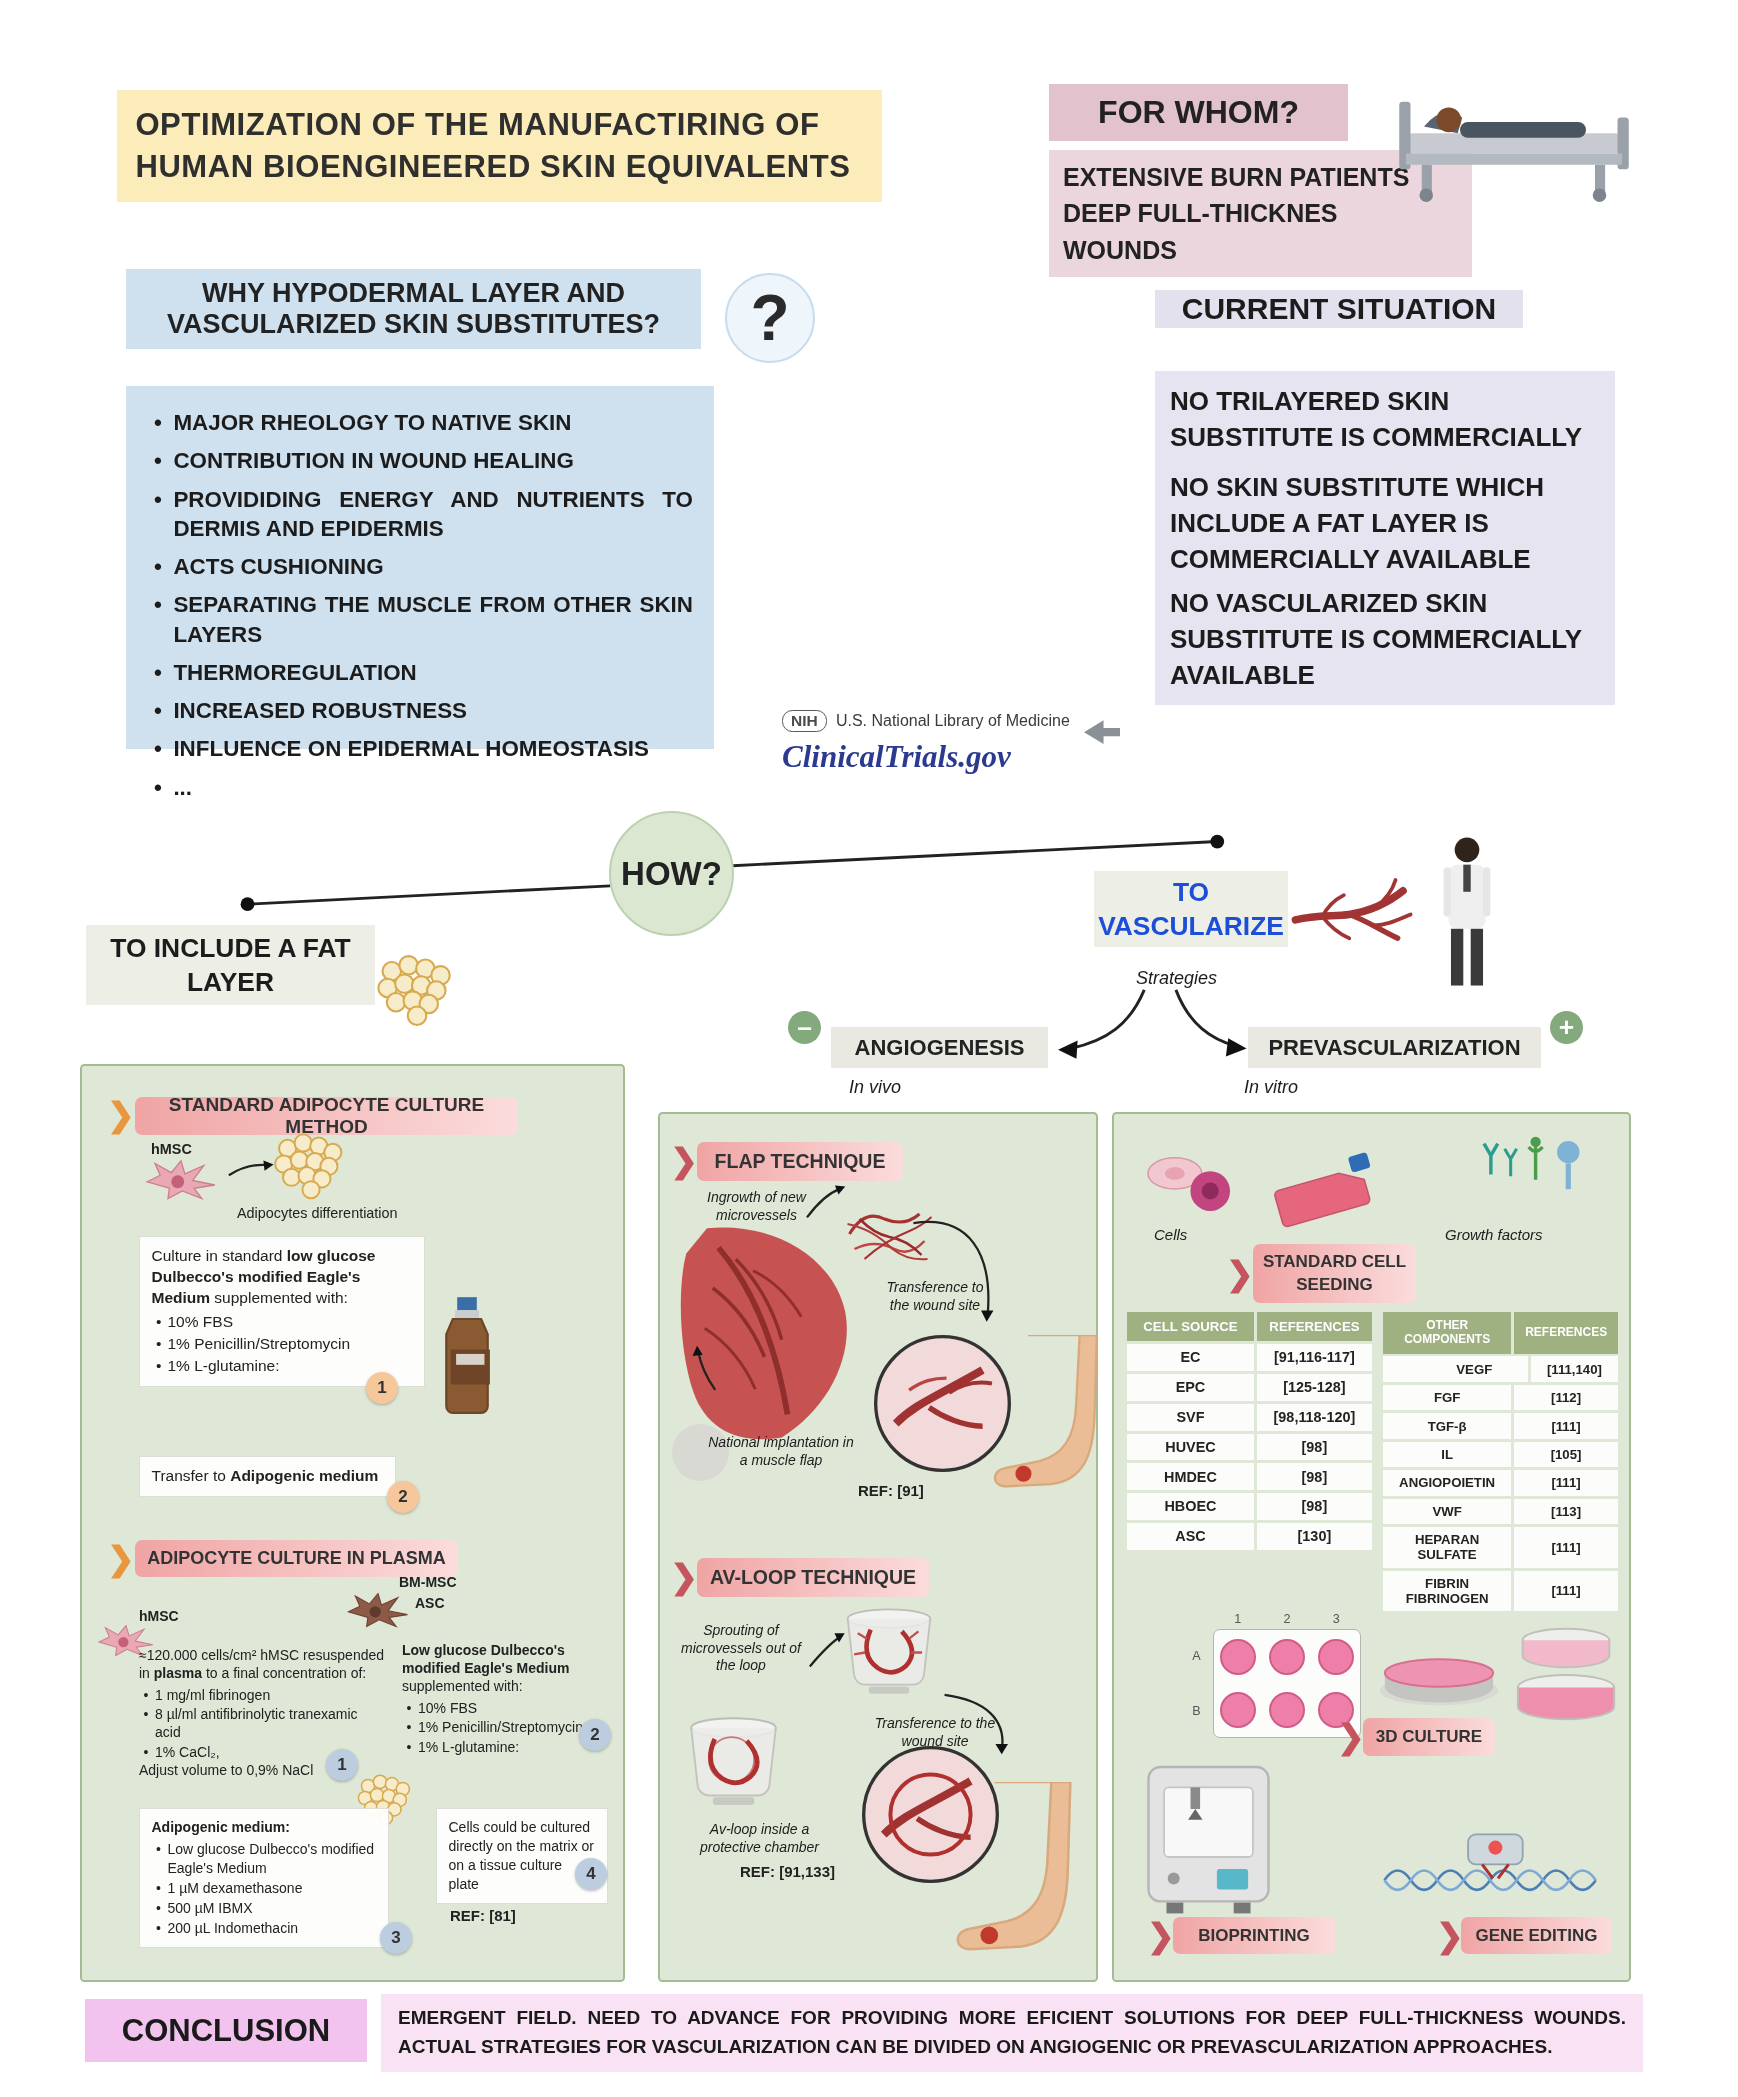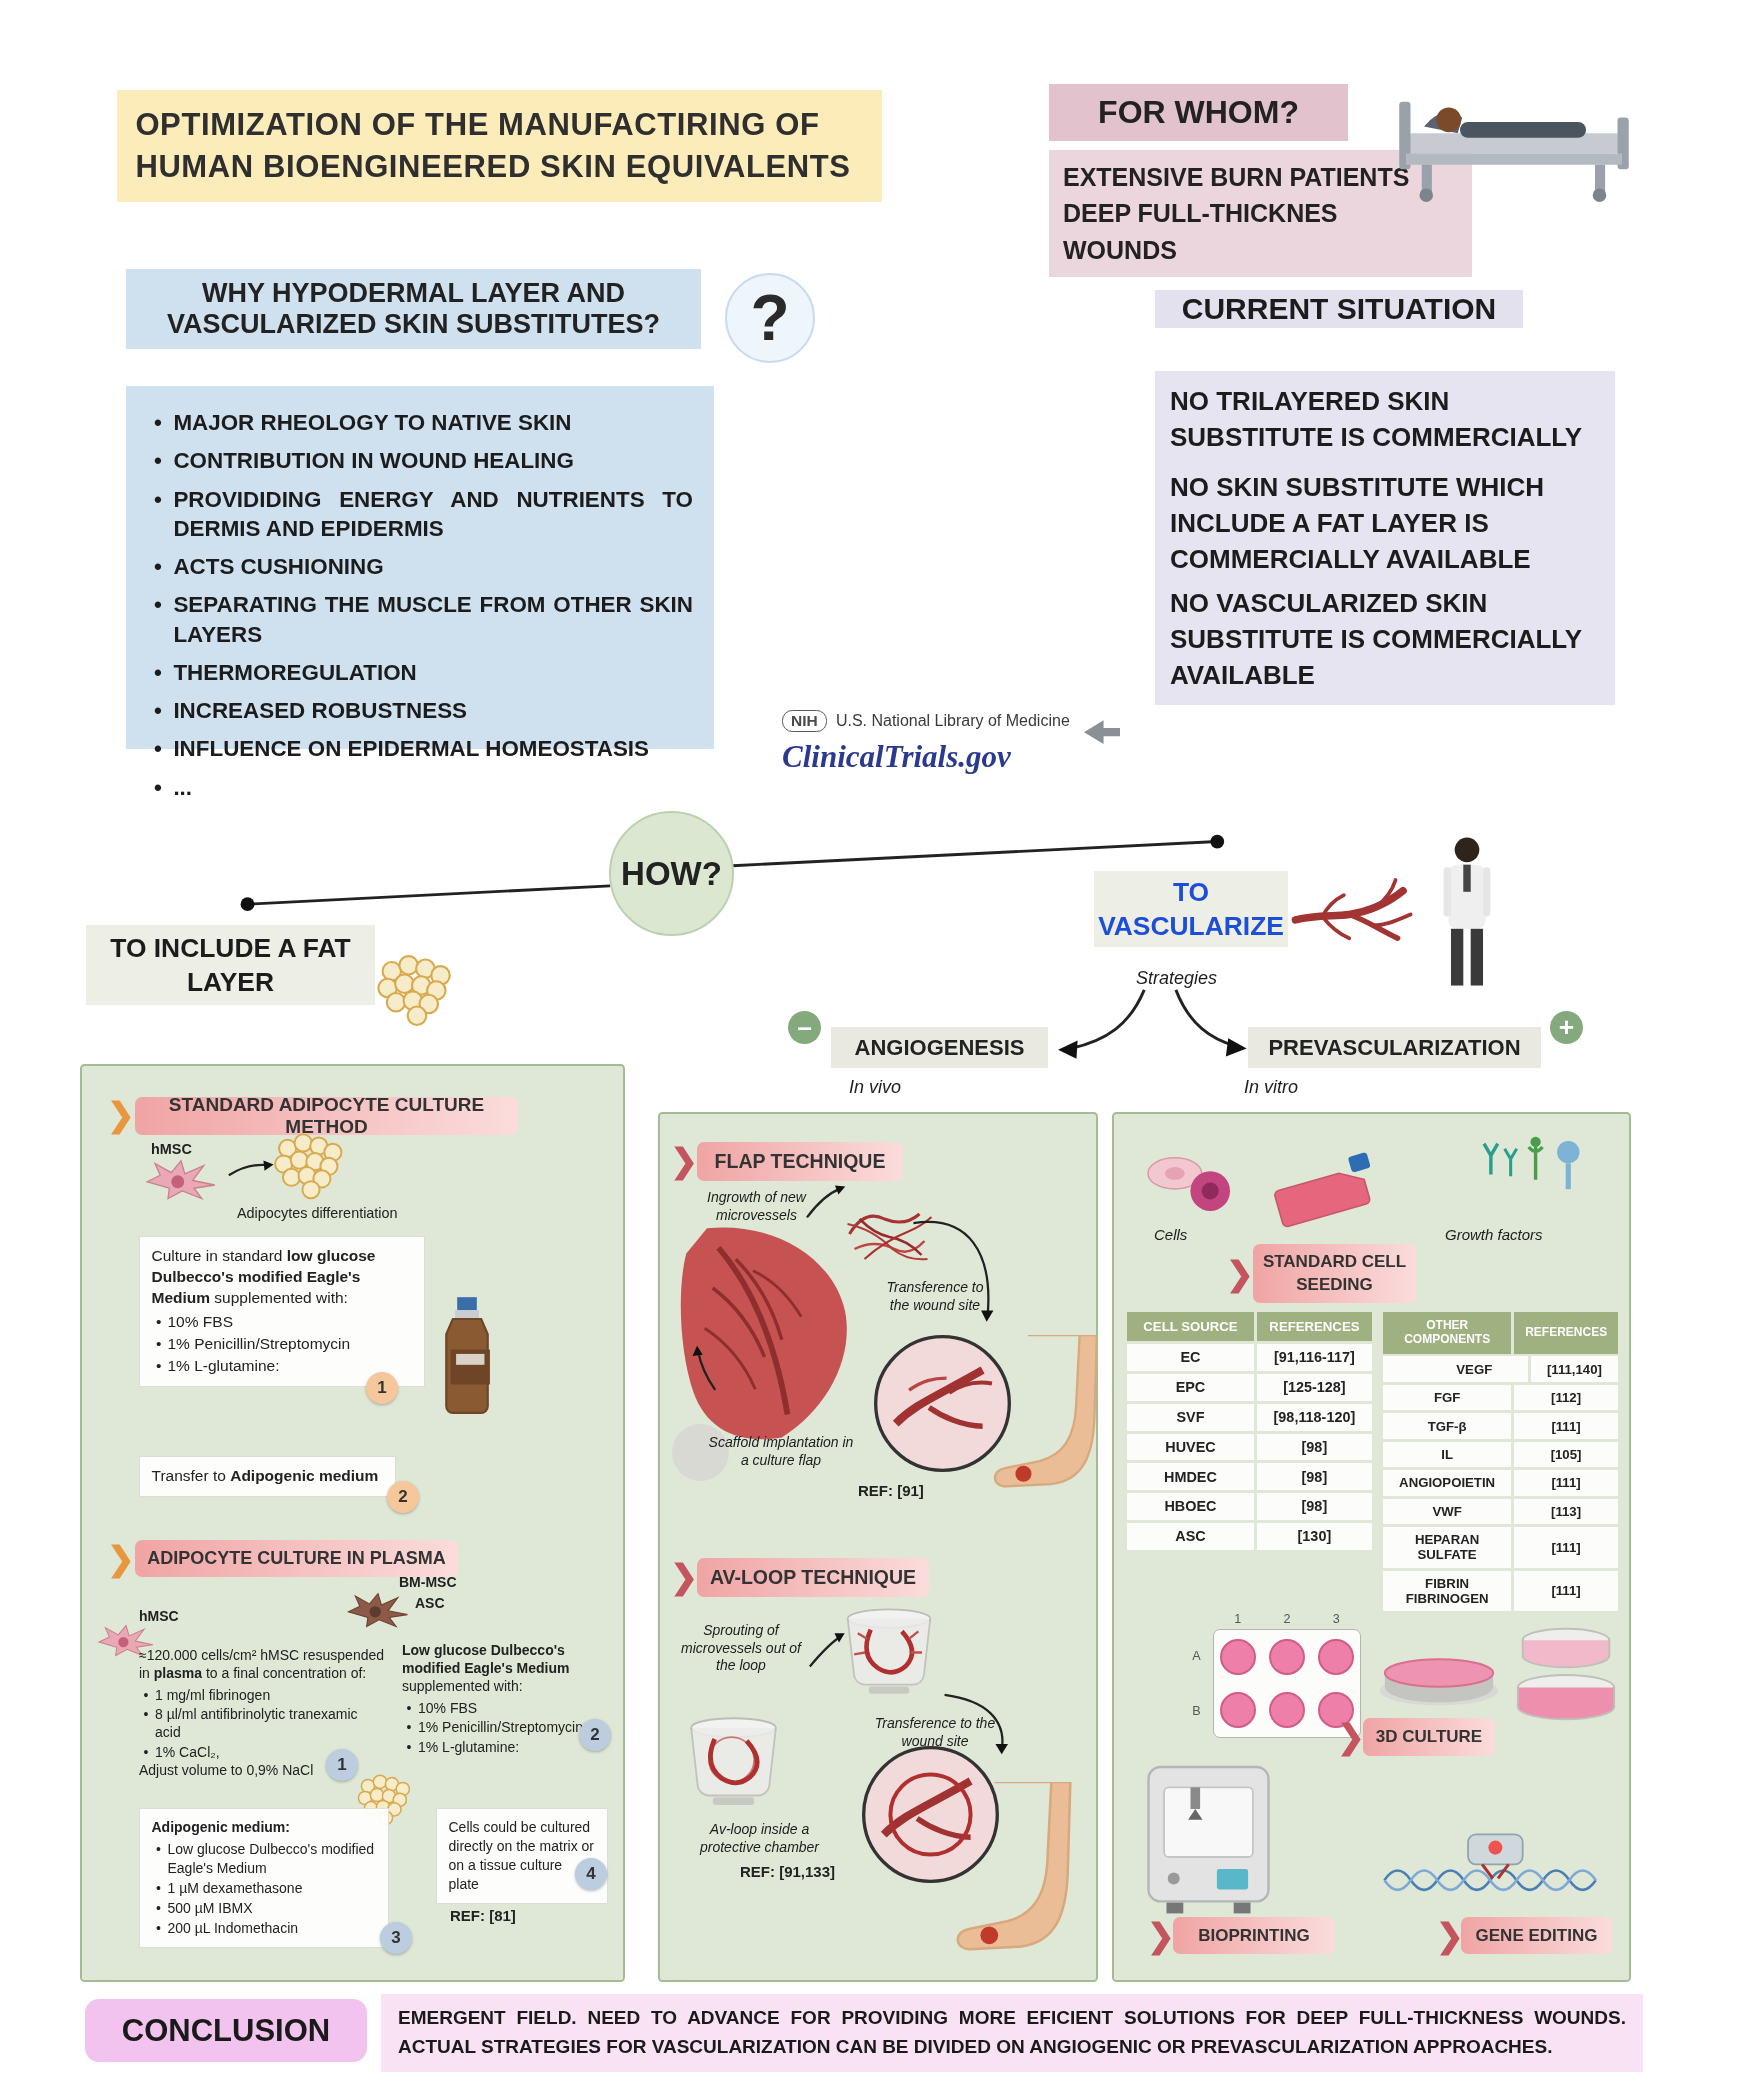--- a/index.html
+++ b/index.html
@@ -332,21 +332,21 @@
       <path d="M40 0 L85 0 L82 60 C 81 90 70 105 50 110 L20 116 C 8 118 8 132 21 132 L60 130 C 88 127 97 105 98 70 L100 0 Z" fill="#ebbd96" stroke="#d8a87e" stroke-width="2"></path>
       <circle cx="36" cy="121" r="7" fill="#c0392b"></circle>
     </svg>
 
     <svg class="abs" viewBox="0 0 180 220" style="left:247px;top:95px;width:103px;height:124px;">
       <path d="M10 25 C 110 10 150 80 142 185" stroke="#222" stroke-width="4" fill="none"></path>
       <polygon points="140,200 130,180 152,180" fill="#111"></polygon>
     </svg>
 
     <div class="abs" style="left:11.5px;top:310px;width:57px;height:57px;border-radius:50%;background:#d9d9d4;"></div>
-    <div class="abs lbl" style="left:47px;top:320px;width:148px;font-size:14px;">Scaffold implantation in a culture flap</div>
+    <div class="abs lbl" style="left:47px;top:320px;width:148px;font-size:14px;">National implantation in a muscle flap</div>
     <div class="ref" style="left:198px;top:368px;">REF: [91]</div>
 
     <div class="chev" style="left:10.3px;top:446px;">❯</div>
     <div class="pbar" style="left:37px;top:444px;width:232px;height:39px;font-size:19.5px;">AV-LOOP TECHNIQUE</div>
 
     <div class="abs lbl" style="left:12px;top:508px;width:138px;font-size:14px;">Sprouting of microvessels out of the loop</div>
 
     <svg class="abs" viewBox="0 0 120 110" style="left:169px;top:488px;width:120px;height:101px;">
       <ellipse cx="60" cy="18" rx="45" ry="10" fill="#f2f2f0" stroke="#bdbdb8" stroke-width="2"></ellipse>
       <path d="M15 18 L22 80 a12 12 0 0 0 12 10 h52 a12 12 0 0 0 12 -10 L105 18" fill="#ececea" opacity="0.85" stroke="#bdbdb8" stroke-width="2"></path>
@@ -548,17 +548,17 @@
       <path d="M5 60 q15 -22 30 0 t30 0 t30 0 t30 0 t30 0 t30 0 t30 0 t30 0" stroke="#4a7fb5" stroke-width="3" fill="none"></path>
       <path d="M5 60 q15 22 30 0 t30 0 t30 0 t30 0 t30 0 t30 0 t30 0 t30 0" stroke="#7fa8d5" stroke-width="3" fill="none"></path>
       <rect x="100" y="8" width="62" height="34" rx="9" fill="#cfd8dc" stroke="#90a4ae" stroke-width="2"></rect>
       <path d="M116 42 l12 16 M146 42 l-12 16" stroke="#b03030" stroke-width="3.5"></path>
       <circle cx="131" cy="23" r="8" fill="#ef5350"></circle>
     </svg>
     <div class="chev" style="left:322px;top:805px;">❯</div>
     <div class="pbar" style="left:347px;top:803px;width:151px;height:37px;font-size:17px;">GENE EDITING</div>
   </div>
 
-  <div class="abs ctr" style="left:85px;top:1999px;width:282px;height:63px;background:#f2c3ee;font-size:31px;font-weight:bold;color:#1a1a1a;border-radius:14px;">CONCLUSION</div>
+  <div class="abs ctr" style="left:85px;top:1999px;width:282px;height:63px;background:#f2c3ee;font-size:31px;font-weight:bold;color:#1a1a1a;">CONCLUSION</div>
   <div class="abs" style="left:381px;top:1994px;width:1262px;background:#f9e2f4;padding:10.3px 17px;font-size:19px;font-weight:bold;line-height:1.5;color:#1a1a1a;text-align:justify;">EMERGENT FIELD. NEED TO ADVANCE FOR PROVIDING MORE EFICIENT SOLUTIONS FOR DEEP FULL-THICKNESS WOUNDS. ACTUAL STRATEGIES FOR VASCULARIZATION CAN BE DIVIDED ON ANGIOGENIC OR PREVASCULARIZATION APPROACHES.</div>
 
 </div>
 
 
 </body></html>

